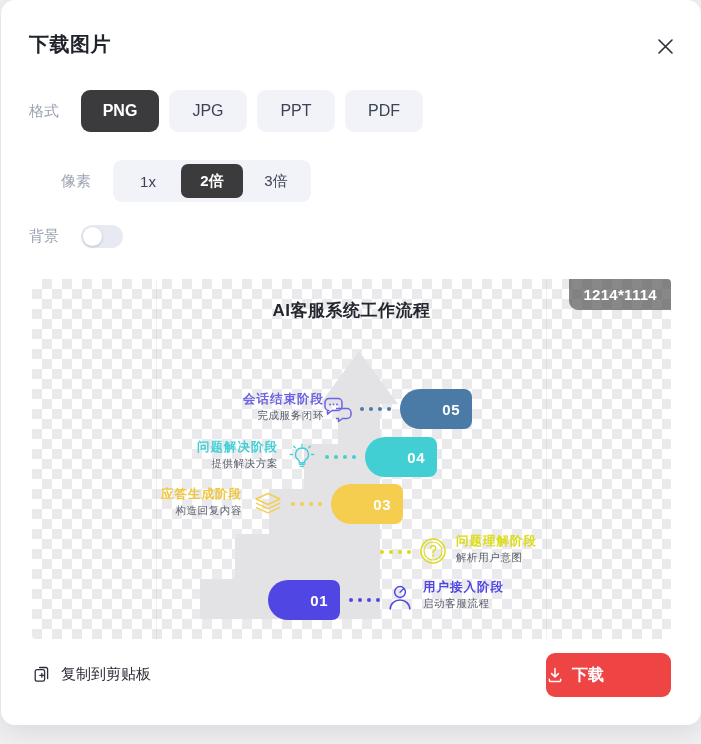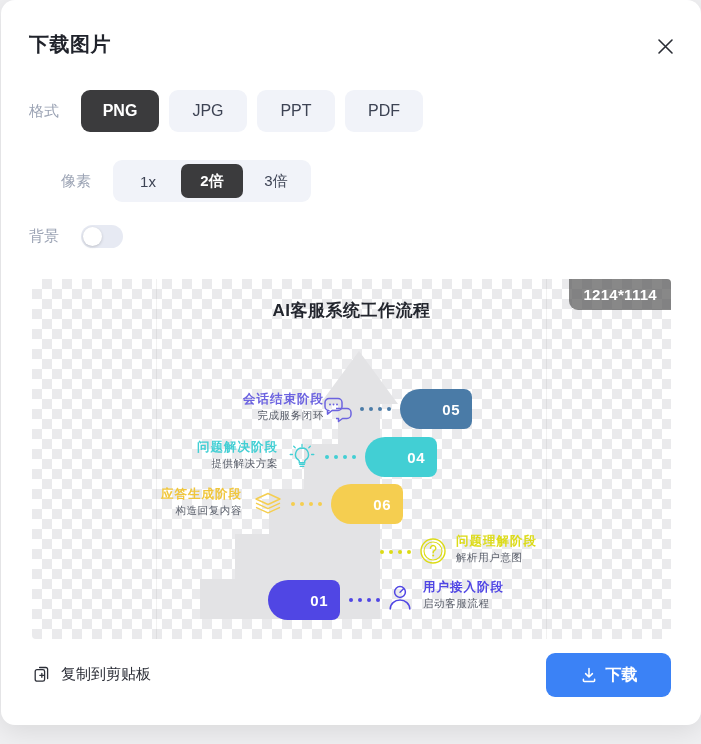--- a/index.html
+++ b/index.html
@@ -271,25 +271,24 @@
     color: #2c2f38;
   }
   .copy-btn svg { display: block; }
   .download-btn {
     position: absolute;
     right: 30px;
     top: 14px;
     width: 125px;
     height: 44px;
     border-radius: 9px;
-    background: #3b82f6;
+    background: #ef4444;
     color: #ffffff;
     display: flex;
     align-items: center;
-    justify-content: center;
     gap: 8px;
     cursor: pointer;
     font-size: 16px;
     font-weight: 600;
     user-select: none;
   }
   .download-btn svg { display: block; }
 </style>
 </head>
 <body>
@@ -377,21 +376,21 @@
           <path d="M13.6 23.3h4.8M14.3 25.4h3.4" stroke="#42cfd4" stroke-width="1.4" stroke-linecap="round"></path>
           <path d="M16 3.3v2.2M6.4 13.5H4.2M27.8 13.5h-2.2M9.2 6.7L7.7 5.2M22.8 6.7l1.5-1.5" stroke="#42cfd4" stroke-width="1.3" stroke-linecap="round"></path>
         </svg>
       </div>
       <div class="caption left-side" style="left:46px; top:160px; width:200px;">
         <div class="c-title" style="color:#42cfd4;">问题解决阶段</div>
         <div class="c-sub">提供解决方案</div>
       </div>
 
       <div class="stair" style="left:299px; top:205px; width:72px; background:#f5ce50;">
-        <span class="num">06</span>
+        <span class="num">03</span>
       </div>
       <div class="stepline" style="left:259px; top:223px;">
         <span class="dot" style="background:#f5ce50;"></span><span class="dot" style="background:#f5ce50;"></span><span class="dot" style="background:#f5ce50;"></span><span class="dot" style="background:#f5ce50;"></span>
       </div>
       <div class="icon-box" style="left:220px; top:208px;">
         <svg viewBox="0 0 32 32" fill="none">
           <path d="M16 6.5L28 12l-12 5.5L4 12z" stroke="#f5ce50" stroke-width="1.4" stroke-linejoin="round"></path>
           <path d="M4 16.2l12 5.5 12-5.5" stroke="#f5ce50" stroke-width="1.4" stroke-linejoin="round"></path>
           <path d="M4 20.4l12 5.5 12-5.5" stroke="#f5ce50" stroke-width="1.4" stroke-linejoin="round"></path>
         </svg>

